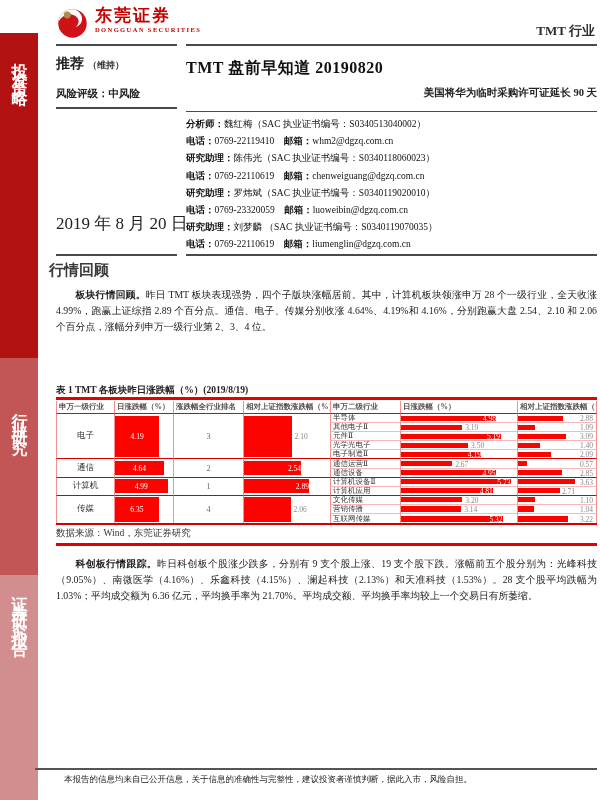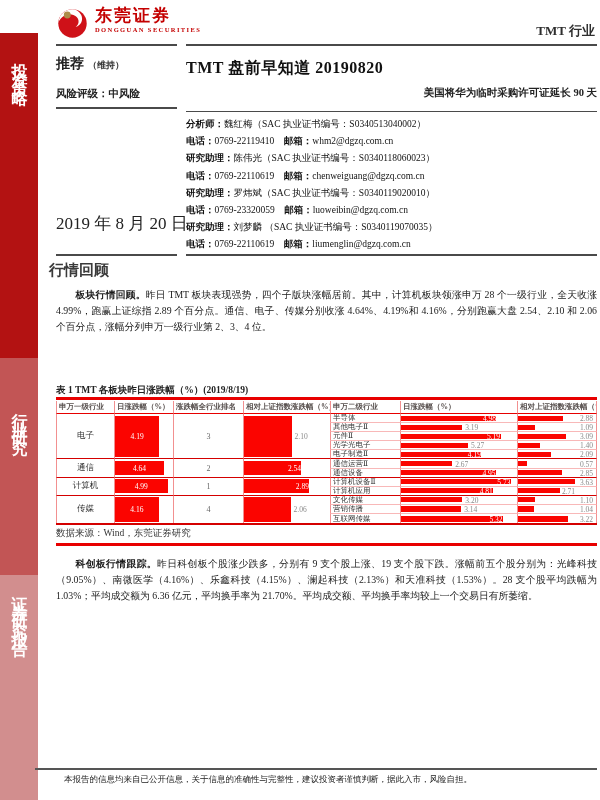--- a/index.html
+++ b/index.html
@@ -175,21 +175,21 @@
         <span class="num w" style="left: 45.3636%; transform: translate(-50%, -50%);">4.99</span>
       </div>
       <div class="td rankcell grp" style="grid-area: 9 / 3 / span 2;">1</div>
       <div class="td grp" style="grid-area: 9 / 4 / span 2;">
         <div class="bar" style="width: 76.0526%;"></div>
         <span class="num w" style="left: 76.0526%; transform: translate(-103%, -50%);">2.89</span>
       </div>
       <div class="td name1" style="grid-area: 11 / 1 / span 3;">传媒</div>
       <div class="td" style="grid-area: 11 / 2 / span 3;">
         <div class="bar" style="width: 75.6364%;"></div>
-        <span class="num w" style="left: 37.8182%; transform: translate(-50%, -50%);">4.16</span>
+        <span class="num w" style="left: 37.8182%; transform: translate(-50%, -50%);">6.35</span>
       </div>
       <div class="td rankcell" style="grid-area: 11 / 3 / span 3;">4</div>
       <div class="td" style="grid-area: 11 / 4 / span 3;">
         <div class="bar" style="width: 54.2105%;"></div>
         <span class="num g" style="left: 54.2105%; transform: translate(3px, -50%);">2.06</span>
       </div>
       <div class="td name2 thin" style="grid-area: 2 / 5;">半导体</div>
       <div class="td thin" style="grid-area: 2 / 6;">
         <div class="bar" style="width: 82.314%;"></div>
         <span class="num w" style="left: 82.314%; transform: translate(-103%, -50%);">4.98</span>
@@ -212,21 +212,21 @@
         <div class="bar" style="width: 85.7851%;"></div>
         <span class="num w" style="left: 85.7851%; transform: translate(-103%, -50%);">5.19</span>
       </div>
       <div class="td cR thin" style="grid-area: 4 / 7;">
         <div class="bar" style="width: 61.8%;"></div>
         <span class="num g" style="right: 3px; transform: translateY(-50%);">3.09</span>
       </div>
       <div class="td name2 thin" style="grid-area: 5 / 5;">光学光电子</div>
       <div class="td thin" style="grid-area: 5 / 6;">
         <div class="bar" style="width: 57.8512%;"></div>
-        <span class="num g" style="left: 57.8512%; transform: translate(3px, -50%);">5.27</span>
+        <span class="num g" style="left: 57.8512%; transform: translate(3px, -50%);">3.50</span>
       </div>
       <div class="td cR thin" style="grid-area: 5 / 7;">
         <div class="bar" style="width: 28%;"></div>
         <span class="num g" style="right: 3px; transform: translateY(-50%);">1.40</span>
       </div>
       <div class="td name2 grp" style="grid-area: 6 / 5;">电子制造Ⅱ</div>
       <div class="td grp" style="grid-area: 6 / 6;">
         <div class="bar" style="width: 69.2562%;"></div>
         <span class="num w" style="left: 69.2562%; transform: translate(-103%, -50%);">4.19</span>
       </div>

